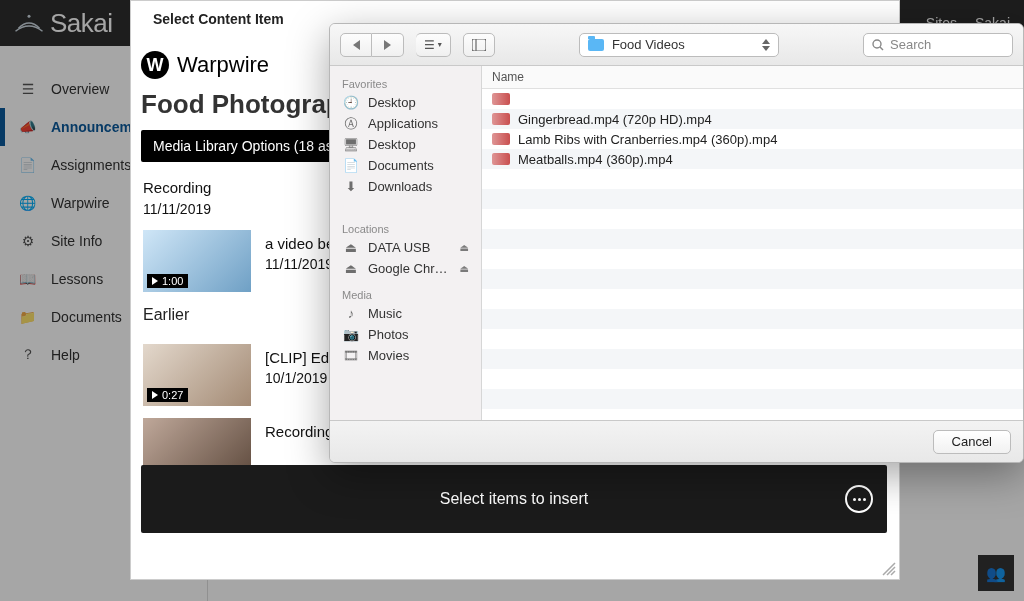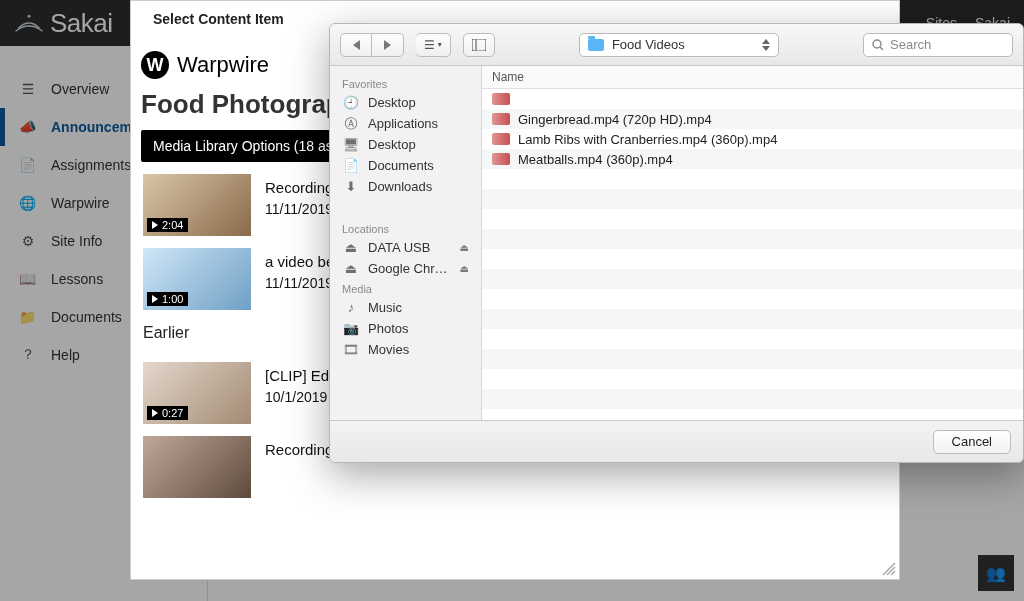--- a/index.html
+++ b/index.html
@@ -163,26 +163,20 @@
         <span class="ww-circle">W</span>
         <span>Warpwire</span>
       </div>
       <div class="search-box">Search</div>
     </div>
     <div class="page-title">Food Photography - S</div>
     <div class="media-bar">Media Library Options (18 assets)</div>
 
     <div class="media-list">
       <div class="media-item">
-        <div class="thumb t1">
-            <div class="dur">
-              <span class="tri"></span>
-              <span>2:04</span>
-            </div>
-          </div>
         <div class="media-meta">
             <div class="title">Recording</div>
             <div class="date">11/11/2019</div>
           </div>
       </div>
       <div class="media-item">
         <div class="thumb t2">
             <div class="dur">
               <span class="tri"></span>
               <span>1:00</span>
@@ -211,20 +205,28 @@
           </div>
       </div>
       <div class="media-item">
         <div class="thumb t4"></div>
         <div class="media-meta">
             <div class="title">Recording</div>
           </div>
       </div>
     </div>
 
+    <div class="insert-bar">
+      <span>Select items to insert</span>
+      <div class="insert-more">
+          <span></span>
+          <span></span>
+          <span></span>
+        </div>
+    </div>
   </div>
   <svg class="resize-handle" viewBox="0 0 16 16">
       <path d="M2 14 L14 2 M6 14 L14 6 M10 14 L14 10" stroke="#aaa" stroke-width="1.5"></path>
     </svg>
 </div>
 
 <div class="file-picker">
   <div class="fp-toolbar">
     <div class="btn-group">
       <div class="mac-btn">
@@ -288,21 +290,21 @@
           <span class="ic">⏏</span>
           <span>DATA USB</span>
           <span class="eject">⏏</span>
         </div>
       <div class="fp-item">
           <span class="ic">⏏</span>
           <span>Google Chr…</span>
           <span class="eject">⏏</span>
         </div>
 
-      <div class="group-label" style="">Media</div>
+      <div class="group-label" style="margin-top:6px;">Media</div>
       <div class="fp-item">
           <span class="ic">♪</span>
           <span>Music</span>
         </div>
       <div class="fp-item">
           <span class="ic">📷</span>
           <span>Photos</span>
         </div>
       <div class="fp-item">
           <span class="ic">🎞</span>

